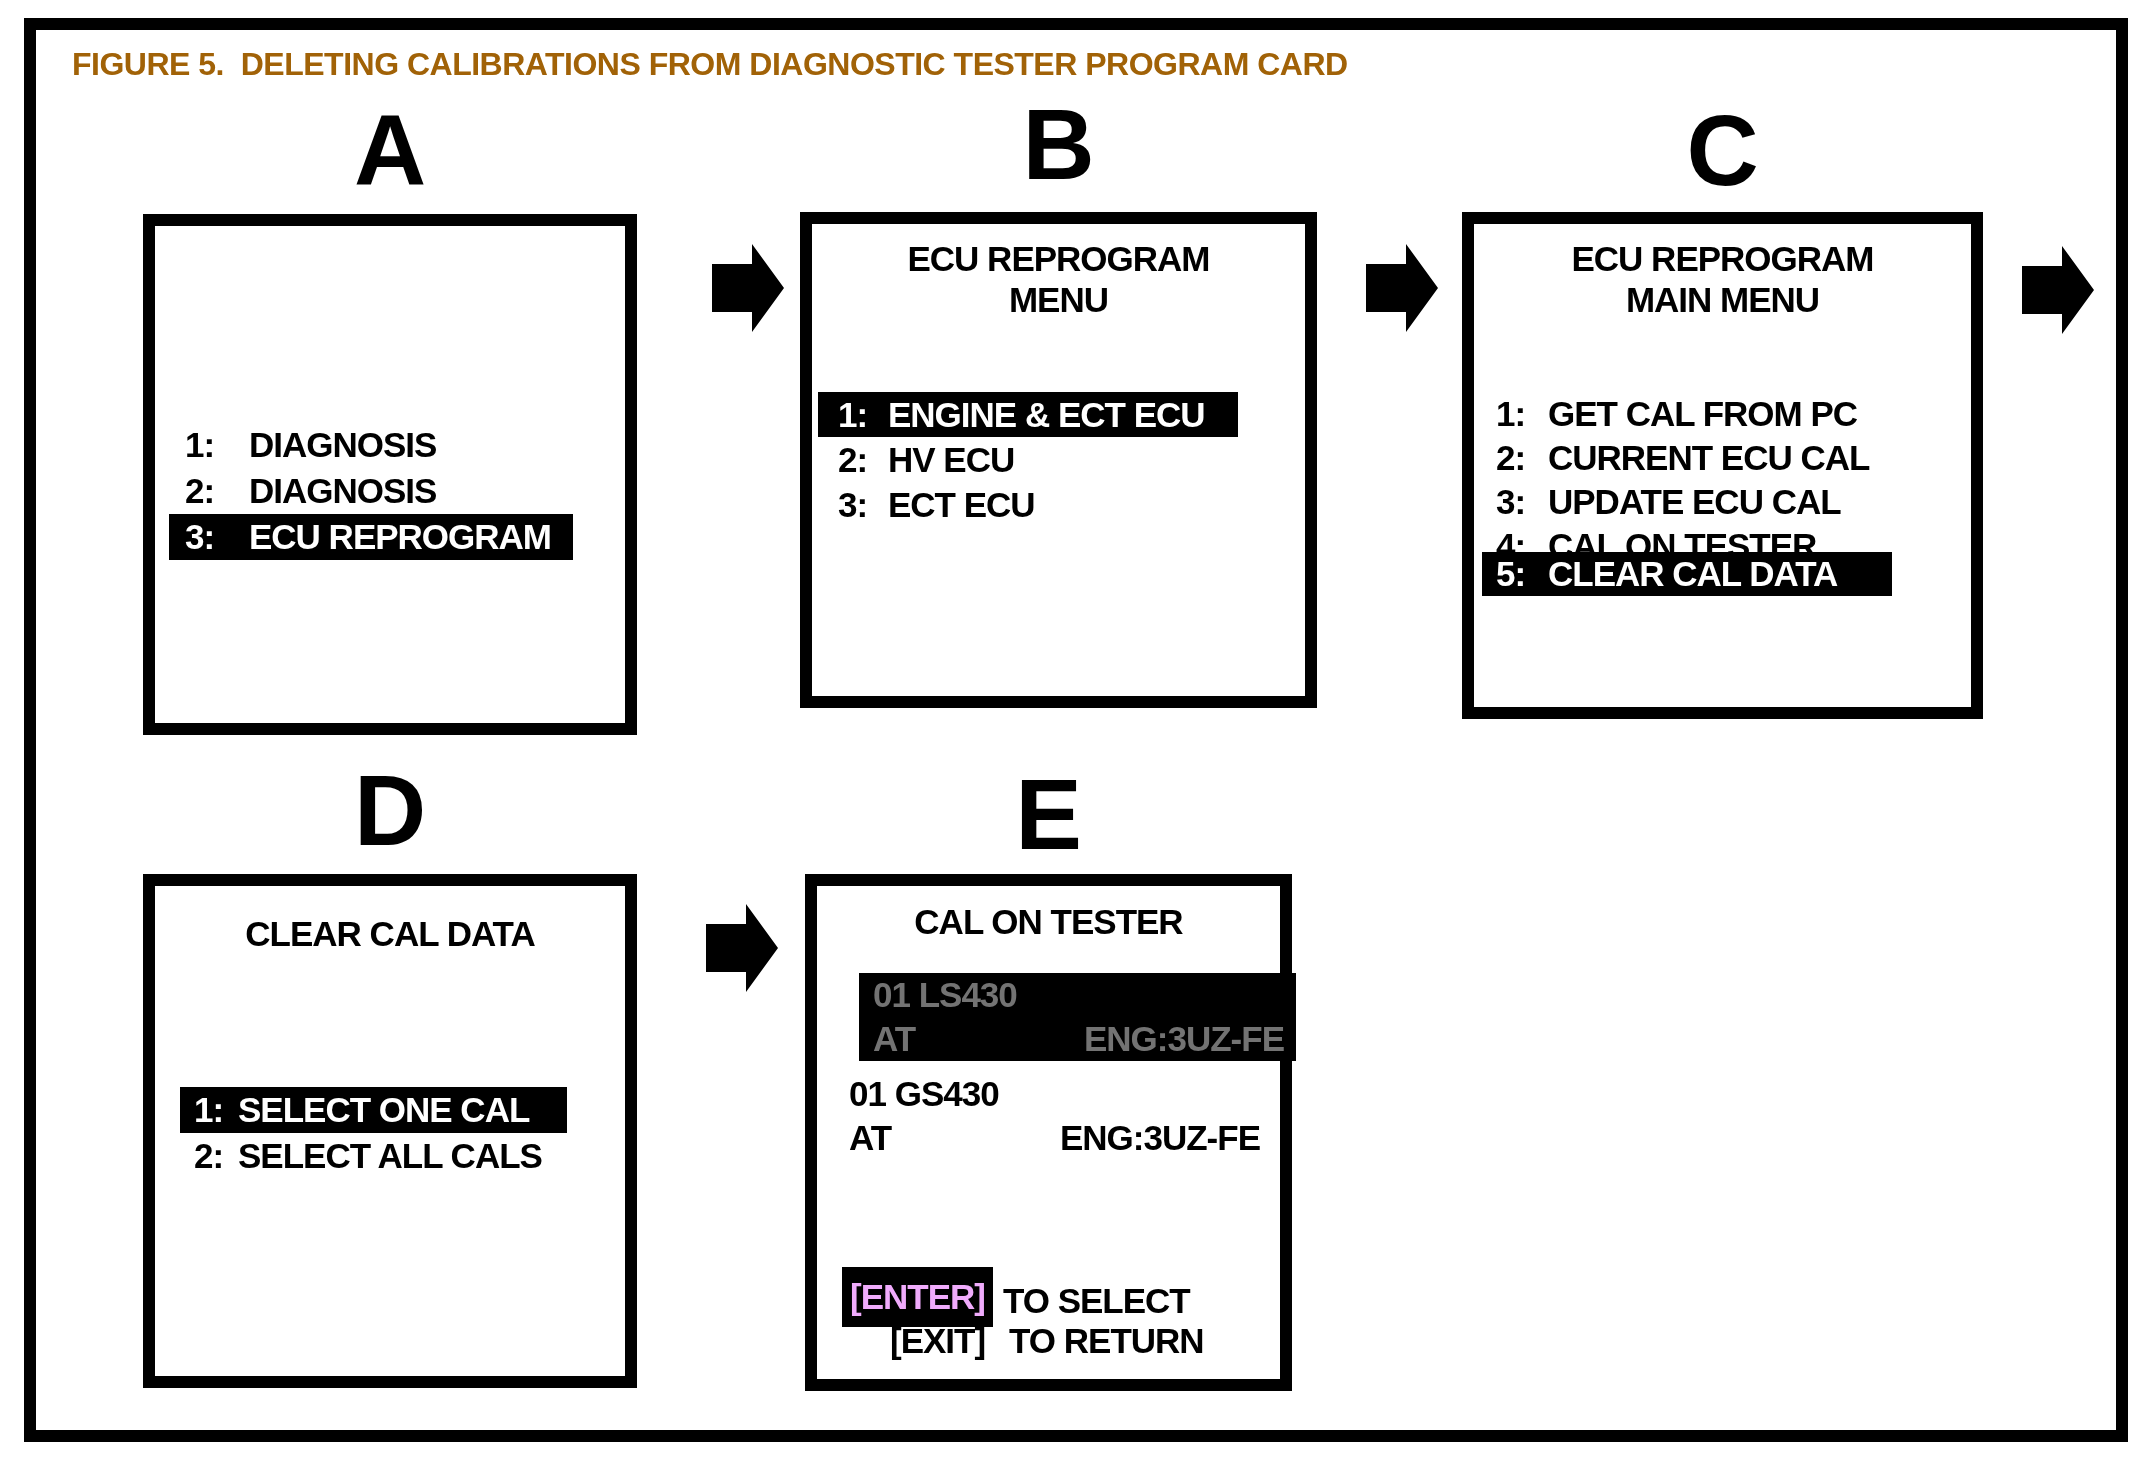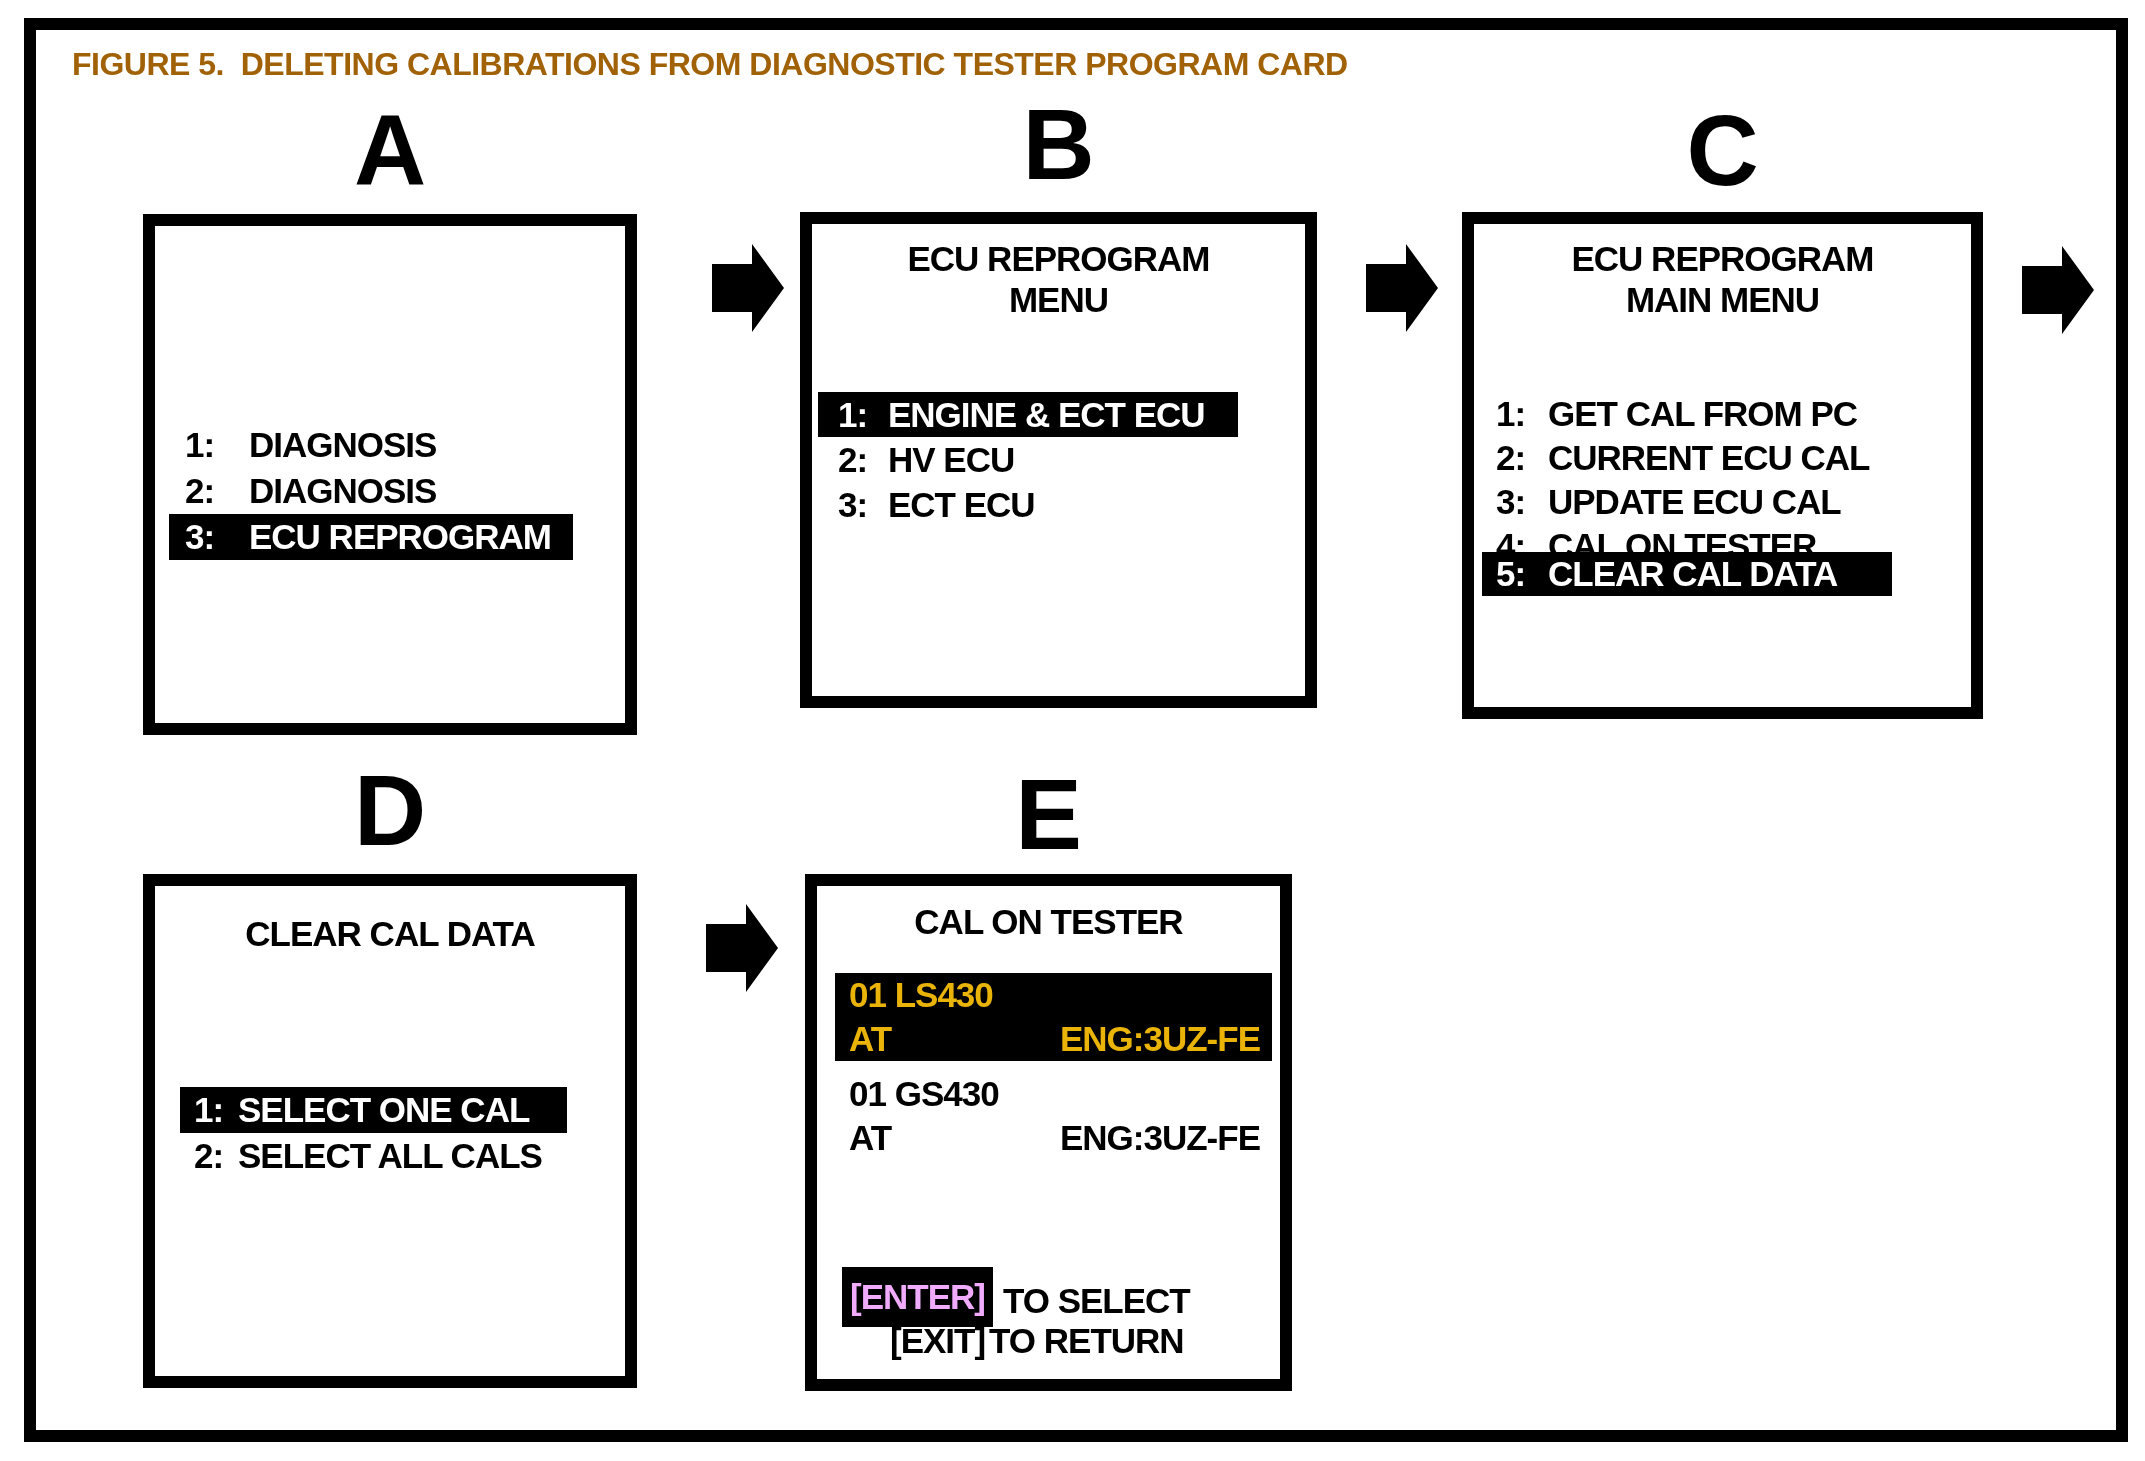--- a/index.html
+++ b/index.html
@@ -57,31 +57,31 @@
   .screen-c .num{width:52px;}
   .screen-c .item.selected{width:410px;margin-top:-16px;position:relative;z-index:2;}
 
   .screen-d .items{left:25px;top:201px;}
   .screen-d .item{height:46px;padding-left:14px;}
   .screen-d .num{width:44px;}
   .screen-d .item.selected{width:387px;}
 
   .cal-list{position:absolute;left:18px;top:87px;width:437px;}
   .cal-entry{box-sizing:border-box;width:100%;}
-  .cal-entry.selected{background:#000;color:#eab308;}
+  .cal-entry.selected{background:#000;color:#737373;margin-left:24px;}
   .cal-entry + .cal-entry{margin-top:11px;}
   .cal-line{display:flex;align-items:center;height:44px;padding:0 12px 0 14px;white-space:pre;}
   .cal-line .engine{margin-left:auto;}
 
   .e-footer{position:absolute;left:25px;top:389px;}
   .e-footer-line1{display:flex;align-items:center;height:44px;}
   .enter-key{background:#000;color:#f0abfc;height:60px;display:flex;align-items:center;padding:0 8px;}
   .enter-action{margin-left:10px;white-space:pre;margin-top:7px;}
   .e-footer-line2{height:44px;display:flex;align-items:center;padding-left:48px;white-space:pre;}
-  .exit-action{margin-left:4px;}
+  .exit-action{margin-left:24px;}
 
   .arrow{position:absolute;}
 </style>
 </head>
 <body>
 
 <div class="page">
   <div class="frame"></div>
 
   <div class="fig-title">FIGURE 5.  DELETING CALIBRATIONS FROM DIAGNOSTIC TESTER PROGRAM CARD</div>

